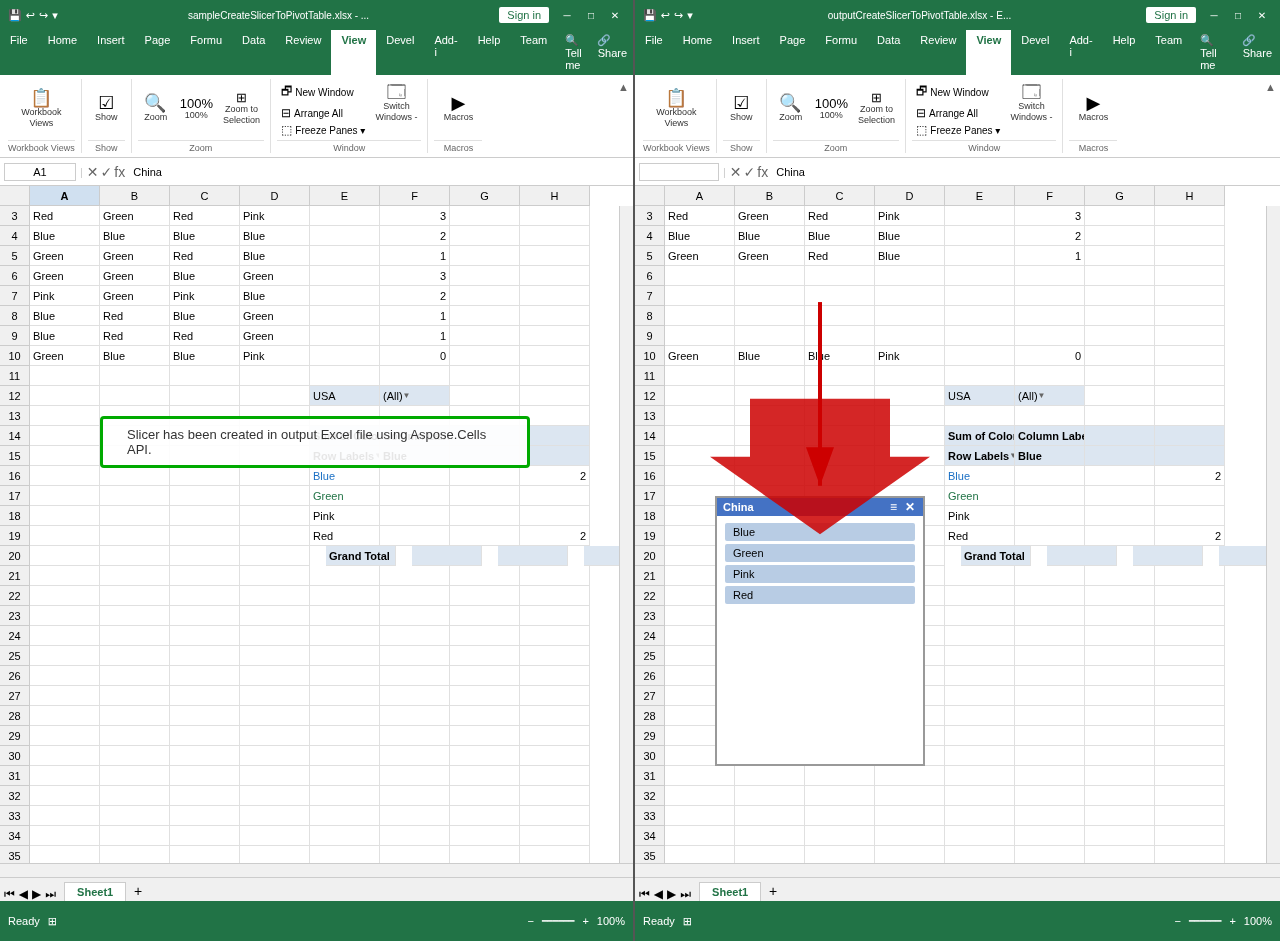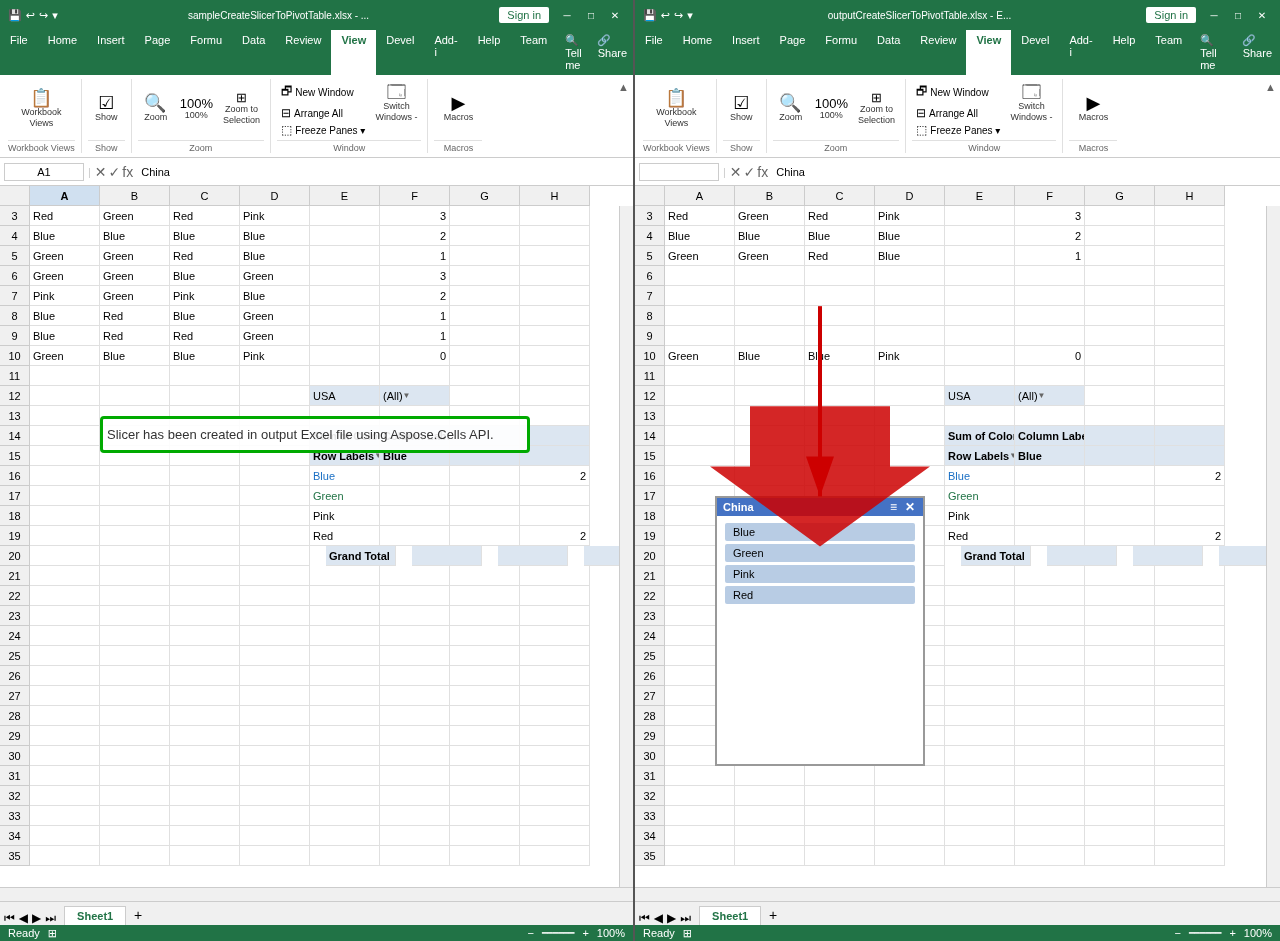--- a/index.html
+++ b/index.html
@@ -15,44 +15,44 @@
     .ribbon-tab.active { background: white; color: #217346; font-weight: bold; }
     .ribbon-group-label { font-size: 9px; color: #666; margin-top: 2px; border-top: 1px solid #e0e0e0; width: 100%; text-align: center; padding-top: 2px; }
     .ribbon-btn { display: flex; flex-direction: column; align-items: center; padding: 2px 4px; cursor: pointer; border-radius: 2px; min-width: 36px; }
     .ribbon-btn .btn-icon { font-size: 18px; line-height: 1; }
     .ribbon-btn .btn-label { font-size: 9px; color: #333; text-align: center; line-height: 1.2; }
     .ribbon-btn-sm { display: flex; align-items: center; padding: 1px 4px; cursor: pointer; border-radius: 2px; font-size: 10px; white-space: nowrap; }
     .ribbon-btn-sm .btn-icon-sm { font-size: 12px; margin-right: 3px; }
 
     
     .formula-bar { display: flex; align-items: center; height: 28px; border-bottom: 1px solid #ccc; padding: 0 4px; gap: 4px; background: white; }
-    .name-box { width: 80px; border: 1px solid #ccc; padding: 2px 4px; font-size: 11px; text-align: center; }
+    .name-box { width: 72px; border: 1px solid #ccc; padding: 2px 4px; font-size: 11px; text-align: center; }
     .formula-input { flex: 1; border: none; outline: none; font-size: 11px; padding: 2px 4px; }
     .col-header { width: 70px; text-align: center; border-right: 1px solid #ccc; font-size: 11px; line-height: 20px; flex-shrink: 0; }
     .row-num { height: 20px; text-align: center; border-bottom: 1px solid #ccc; font-size: 11px; line-height: 20px; }
     .grid-row { display: flex; height: 20px; }
     .cell { width: 70px; border-right: 1px solid #e0e0e0; border-bottom: 1px solid #e0e0e0; font-size: 11px; line-height: 20px; padding: 0 3px; overflow: hidden; white-space: nowrap; flex-shrink: 0; }
     .cell.num { text-align: right; }
     .cell.blue-text { color: #1a6fc4; }
     .cell.green-text { color: #217346; }
     .cell.header-cell { background: #dce6f1; font-weight: bold; }
     .cell.grand-total { background: #dce6f1; font-weight: bold; margin-left: 16px; }
     .cell.pivot-header { background: #dce6f1; }
 
     
     .slicer-widget { position: absolute; border: 2px solid #999; background: white; z-index: 10; }
     .slicer-title-bar { background: #4472c4; color: white; padding: 2px 6px; display: flex; align-items: center; justify-content: space-between; font-size: 11px; font-weight: bold; }
     .slicer-btn { cursor: pointer; font-size: 12px; padding: 0 2px; }
     .slicer-item { margin: 3px 6px; padding: 3px 8px; background: #b8cce4; cursor: pointer; border-radius: 2px; font-size: 11px; }
 
     
-    .annotation-box { position: absolute; border: 3px solid #00aa00; background: rgba(255,255,255,0.9); padding: 8px 4px; font-size: 13px; color: #333; border-radius: 4px; z-index: 20; }
+    .annotation-box { position: absolute; border: 3px solid #00aa00; background: rgba(255,255,255,0.9); padding: 8px 24px; font-size: 13px; color: #333; border-radius: 4px; z-index: 20; }
 
     
-    .status-bar { height: 16px; background: #217346; color: white; display: flex; align-items: center; padding: 0 8px; font-size: 11px; justify-content: space-between; }
+    .status-bar { height: 40px; background: #217346; color: white; display: flex; align-items: center; padding: 0 8px; font-size: 11px; justify-content: space-between; }
     .status-left { display: flex; align-items: center; gap: 8px; }
     .status-right { display: flex; align-items: center; gap: 8px; }
     .sheet-tab { padding: 3px 12px; background: white; border: 1px solid #ccc; border-bottom: none; font-size: 11px; cursor: pointer; margin-right: 2px; }
     .sheet-tab.active { background: white; font-weight: bold; color: #217346; }
     .tab-add { width: 20px; height: 20px; display: flex; align-items: center; justify-content: center; cursor: pointer; font-size: 14px; }
 
     
     .dropdown-cell { display: flex; align-items: center; justify-content: flex-start; }
     .dropdown-arrow { font-size: 8px; color: #666; }
 

